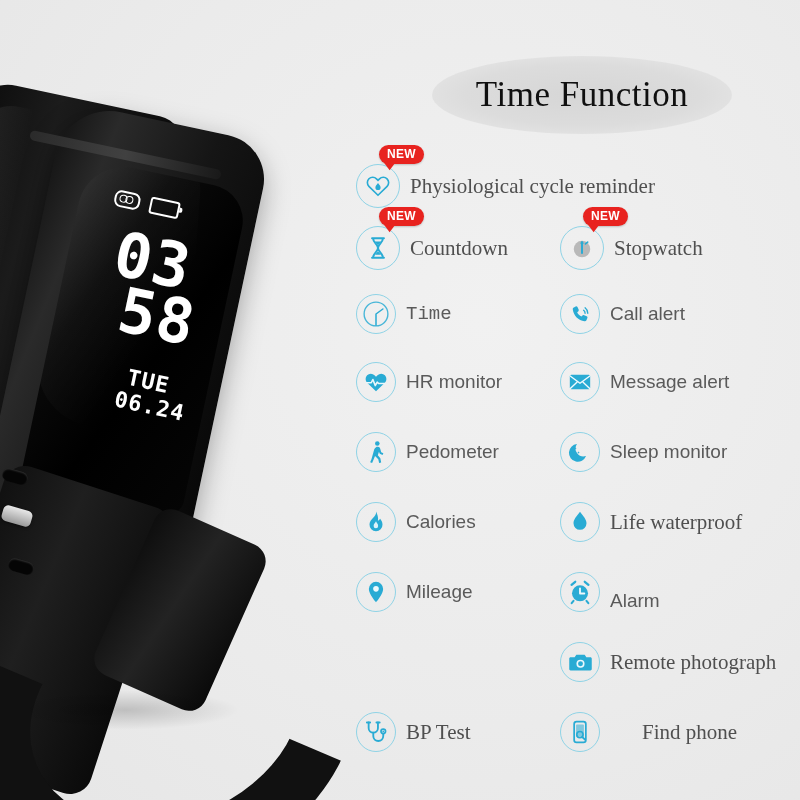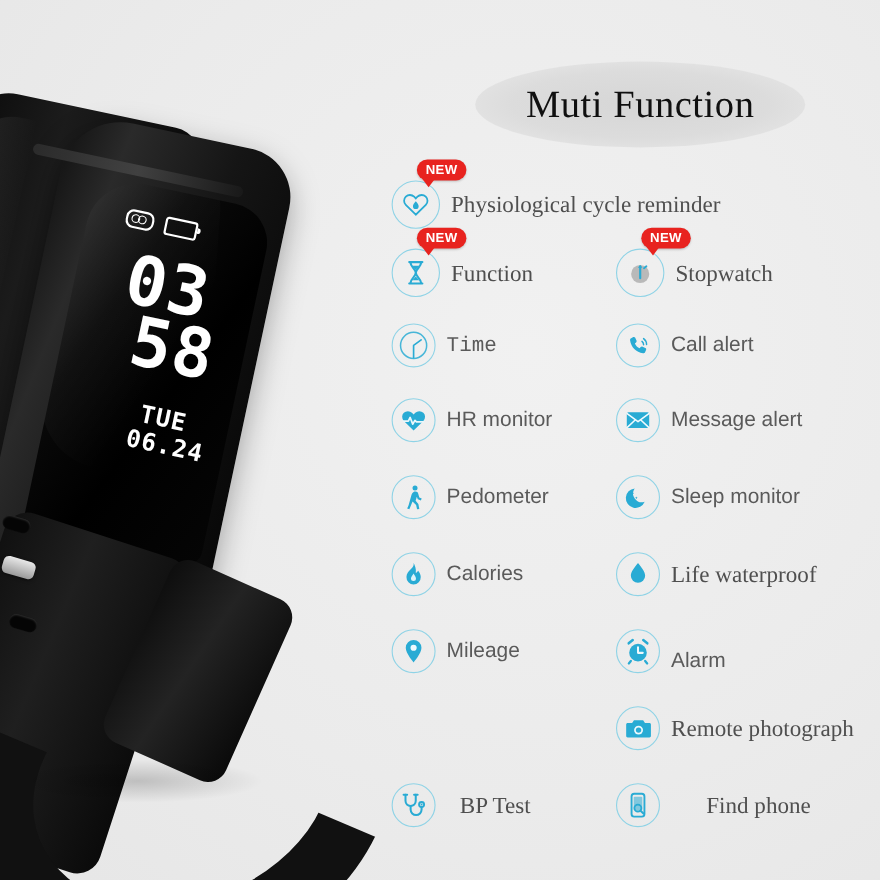--- a/index.html
+++ b/index.html
@@ -168,21 +168,21 @@
     <div class="strap-curve"></div>
     <div class="strap-tail"></div>
     <div class="hole h1"></div>
     <div class="hole h2"></div>
     <div class="buckle"></div>
     <div class="band-shadow"></div>
   </div>
 
   <div id="title-wrap">
     <div class="title-ellipse"></div>
-    <div class="title-text">Muti Function</div>
+    <div class="title-text">Time Function</div>
   </div>
 
   <div id="features">
       <div class="feat" style="left: 10px; top: 14px;">
         <div class="ring big">
           <svg width="26" height="26" viewBox="0 0 24 24">
             <path d="M12 20.5 3.6 12.3a4.9 4.9 0 0 1 7-6.9l1.4 1.4 1.4-1.4a4.9 4.9 0 0 1 7 6.9z" fill="none" stroke="#29abd4" stroke-width="1.5"></path>
             <path d="M12 9.2c1.6 1.9 2.4 3.1 2.4 4.1a2.4 2.4 0 0 1-4.8 0c0-1 .8-2.2 2.4-4.1z" fill="#29abd4"></path>
           </svg>
           <span class="badge">NEW</span>
@@ -191,21 +191,21 @@
       </div>
       <div class="feat" style="left: 10px; top: 76px;">
         <div class="ring big">
           <svg width="26" height="26" viewBox="0 0 24 24">
             <path d="M6.5 3h11M6.5 21h11" stroke="#29abd4" stroke-width="1.8" stroke-linecap="round"></path>
             <path d="M7.5 3.2c0 4 4.5 5.4 4.5 8.8 0 3.4-4.5 4.8-4.5 8.8M16.5 3.2c0 4-4.5 5.4-4.5 8.8 0 3.4 4.5 4.8 4.5 8.8" fill="none" stroke="#29abd4" stroke-width="1.8"></path>
             <path d="M9 6h6l-3 3.4zM9.2 18.3h5.6L12 15z" fill="#29abd4"></path>
           </svg>
           <span class="badge">NEW</span>
         </div>
-        <span class="flabel serif">Function</span>
+        <span class="flabel serif">Countdown</span>
       </div>
       <div class="feat" style="left: 214px; top: 76px;">
         <div class="ring big">
           <svg width="26" height="26" viewBox="0 0 24 24">
             <circle cx="12" cy="13" r="7.6" fill="#b9b9b9"></circle>
             <path d="M12 6.6v10" stroke="#29abd4" stroke-width="1.8" stroke-linecap="round"></path>
             <path d="M12 5.6l-2 2.2h4z" fill="#29abd4"></path>
             <path d="M15.2 8.2l2-1.6" stroke="#29abd4" stroke-width="1.6" stroke-linecap="round"></path>
           </svg>
           <span class="badge">NEW</span>
@@ -306,21 +306,21 @@
       <div class="feat" style="left: 214px; top: 492px;">
         <div class="ring">
           <svg width="27" height="27" viewBox="0 0 24 24">
             <path d="M3.2 7.4h3.6l1.5-2.2h7.4l1.5 2.2h3.6c.7 0 1.2.5 1.2 1.2v9.2c0 .7-.5 1.2-1.2 1.2H3.2c-.7 0-1.2-.5-1.2-1.2V8.6c0-.7.5-1.2 1.2-1.2z" fill="#29abd4"></path>
             <circle cx="12" cy="13.1" r="3.6" fill="#ecf9fd"></circle>
             <circle cx="12" cy="13.1" r="2.2" fill="#29abd4"></circle>
           </svg>
         </div>
         <span class="flabel serif">Remote photograph</span>
       </div>
-      <div class="feat" style="left: 10px; top: 562px; gap: 12px;">
+      <div class="feat" style="left: 10px; top: 562px;">
         <div class="ring">
           <svg width="26" height="26" viewBox="0 0 24 24">
             <path d="M5.2 3.2v5.1a4.3 4.3 0 0 0 8.6 0V3.2" fill="none" stroke="#29abd4" stroke-width="1.7" stroke-linecap="round"></path>
             <path d="M3.6 3.2h3M12.4 3.2h3" stroke="#29abd4" stroke-width="1.7" stroke-linecap="round"></path>
             <path d="M9.5 12.6v3.1a4.6 4.6 0 0 0 9.2 0v-2.2" fill="none" stroke="#29abd4" stroke-width="1.7" stroke-linecap="round"></path>
             <circle cx="18.7" cy="11.4" r="2.1" fill="none" stroke="#29abd4" stroke-width="1.6"></circle>
             <circle cx="18.7" cy="11.4" r="0.8" fill="#29abd4"></circle>
           </svg>
         </div>
         <span class="flabel serif">BP Test</span>

